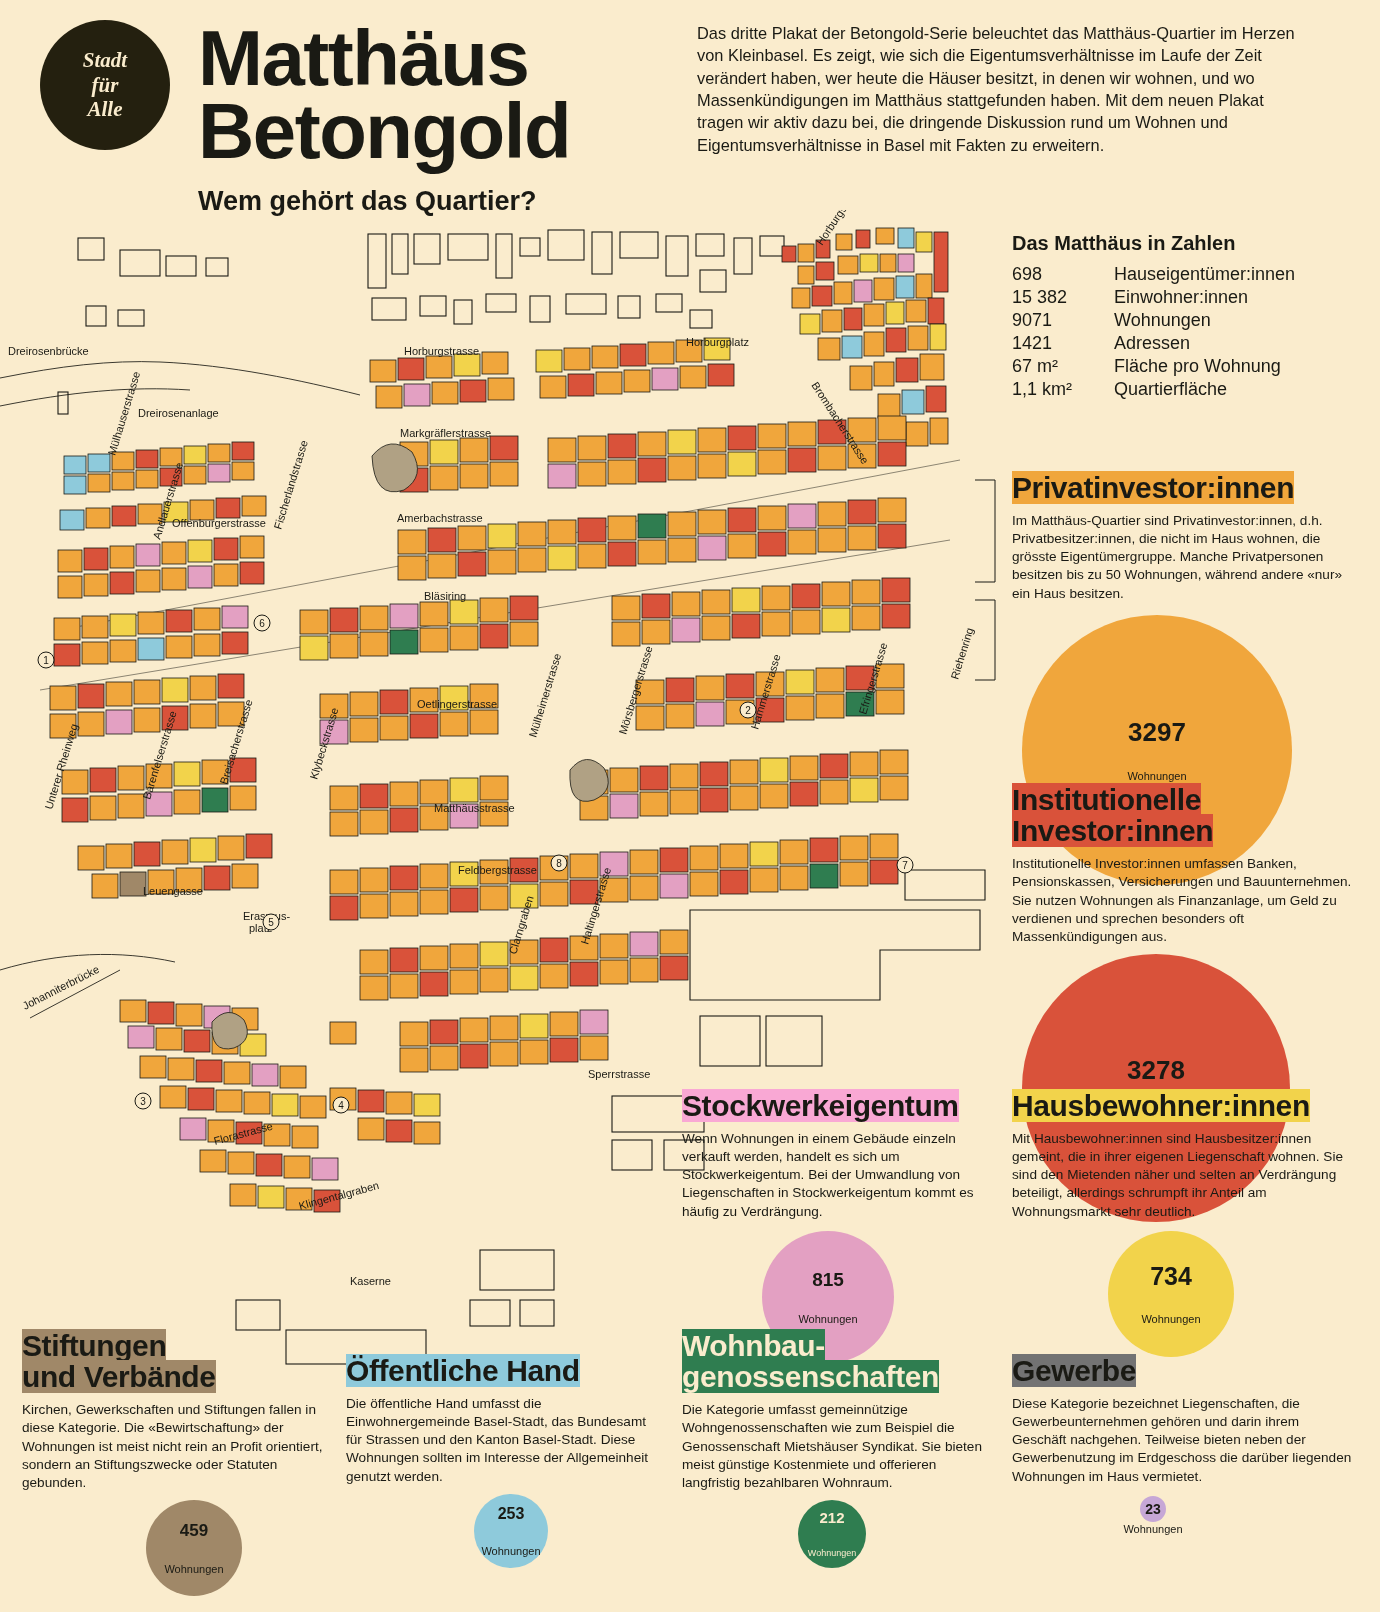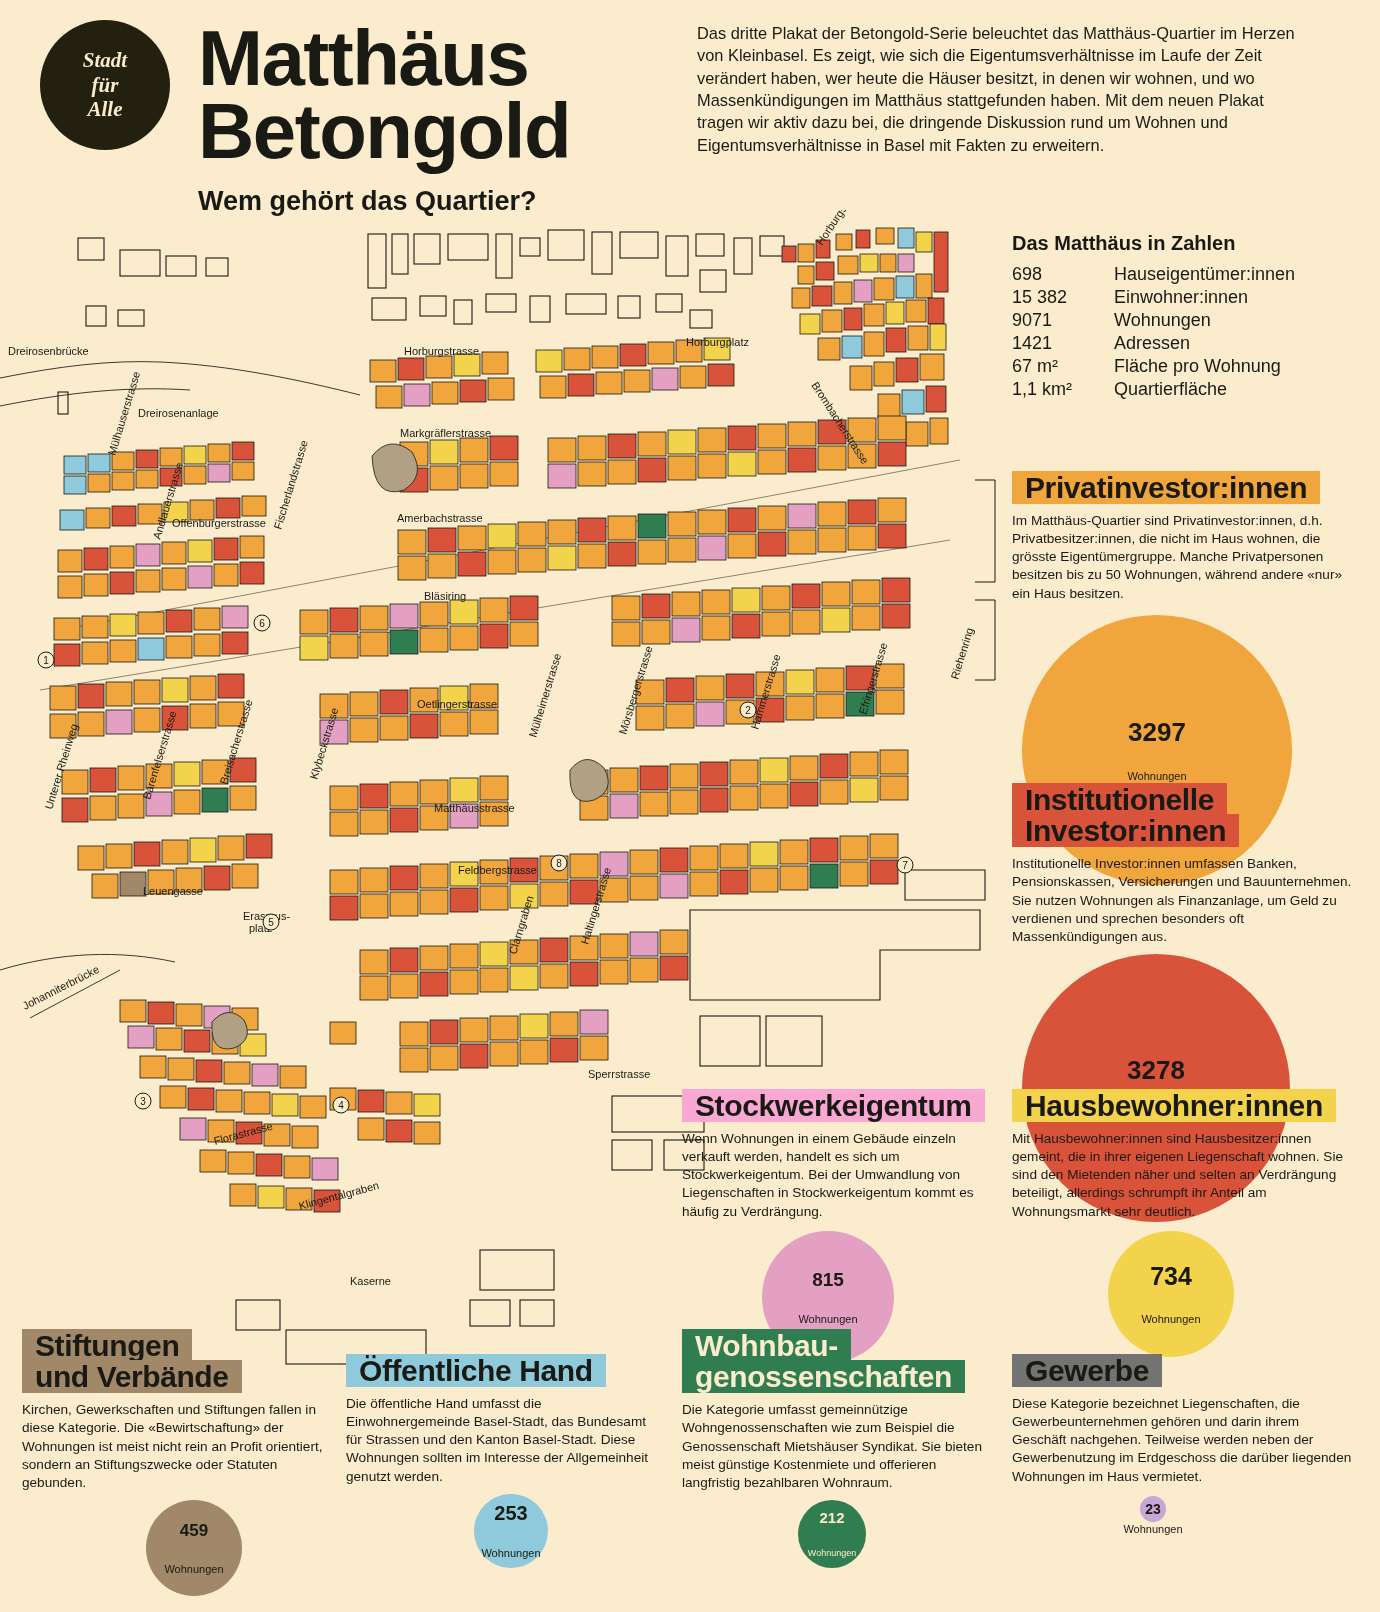--- a/index.html
+++ b/index.html
@@ -36,21 +36,21 @@
   .numbers{position:absolute;left:1012px;top:232px;width:340px;}
   .numbers h3{margin:0 0 8px 0;font-size:20px;font-weight:bold;}
   .numbers table{border-collapse:collapse;font-size:18px;}
   .numbers td{padding:1px 0;vertical-align:top;}
   .numbers td.k{width:84px;white-space:nowrap;}
   .numbers td.v{padding-left:18px;}
 
   
   .block{position:absolute;}
   .block h2{margin:0;font-size:30px;font-weight:bold;line-height:1.04;letter-spacing:-0.4px;}
-  .block h2 .hl{padding:0 13px;}
+  .block h2 .hl{padding:0 0;}
   .block p{margin:9px 0 0 0;font-size:13.6px;line-height:1.33;}
   .bubble{
     border-radius:50%;display:flex;flex-direction:column;align-items:center;justify-content:center;
     text-align:center;color:#1a1a14;gap:21px;
   }
   .bubble .n{font-weight:bold;}
   .bubble .u{font-size:11px;margin-top:1px;}
 
   .b-privat{left:1012px;top:472px;width:340px;}
   .b-inst{left:1012px;top:784px;width:340px;}
@@ -794,39 +794,39 @@
     <div class="bubble" style="width:96px;height:96px;background:#a08868;margin:8px auto 0 124px;">
       <span class="n" style="font-size:17px;">459</span>
       <span class="u">Wohnungen</span>
     </div>
   </div>
 
   <div class="block b-oeff">
     <h2><span class="hl hl-oeff">Öffentliche Hand</span></h2>
     <p>Die öffentliche Hand umfasst die Einwohnergemeinde Basel-Stadt, das Bundesamt für Strassen und den Kanton Basel-Stadt. Diese Wohnungen sollten im Interesse der Allgemeinheit genutzt werden.</p>
     <div class="bubble" style="width:74px;height:74px;background:#8ecadb;margin:8px auto 0 128px;">
-      <span class="n" style="font-size:20px;text-align:right;">253</span>
+      <span class="n" style="font-size:16px;text-align:right;">253</span>
       <span class="u">Wohnungen</span>
     </div>
   </div>
 
   <div class="block b-wohnbau">
     <h2>
       <span class="hl hl-wohnbau" style="color:#faeccd;">Wohnbau-</span><br>
       <span class="hl hl-wohnbau" style="color:#faeccd;">genossenschaften</span>
     </h2>
     <p>Die Kategorie umfasst gemeinnützige Wohngenossenschaften wie zum Beispiel die Genossenschaft Mietshäuser Syndikat. Sie bieten meist günstige Kostenmiete und offerieren langfristig bezahlbaren Wohnraum.</p>
     <div class="bubble" style="width:68px;height:68px;background:#2f7d50;color:#faeccd;margin:8px auto 0 116px;">
       <span class="n" style="font-size:15px;">212</span>
       <span class="u" style="font-size:9px;">Wohnungen</span>
     </div>
   </div>
 
   <div class="block b-gewerbe">
     <h2><span class="hl hl-gewerbe">Gewerbe</span></h2>
-    <p>Diese Kategorie bezeichnet Liegenschaften, die Gewerbeunternehmen gehören und darin ihrem Geschäft nachgehen. Teilweise werden neben der Gewerbenutzung im Erdgeschoss die darüber liegenden Wohnungen im Haus vermietet.</p>
+    <p>Diese Kategorie bezeichnet Liegenschaften, die Gewerbeunternehmen gehören und darin ihrem Geschäft nachgehen. Teilweise bieten neben der Gewerbenutzung im Erdgeschoss die darüber liegenden Wohnungen im Haus vermietet.</p>
     <div class="bubble" style="width:26px;height:26px;background:#c6a7d6;margin:10px auto 0 128px;position:relative;">
       <span class="n" style="font-size:14px;">23</span>
       <span class="u" style="position:absolute;top:26px;white-space:nowrap;">Wohnungen</span>
     </div>
   </div>
 
 </div>
 
 </body></html>

